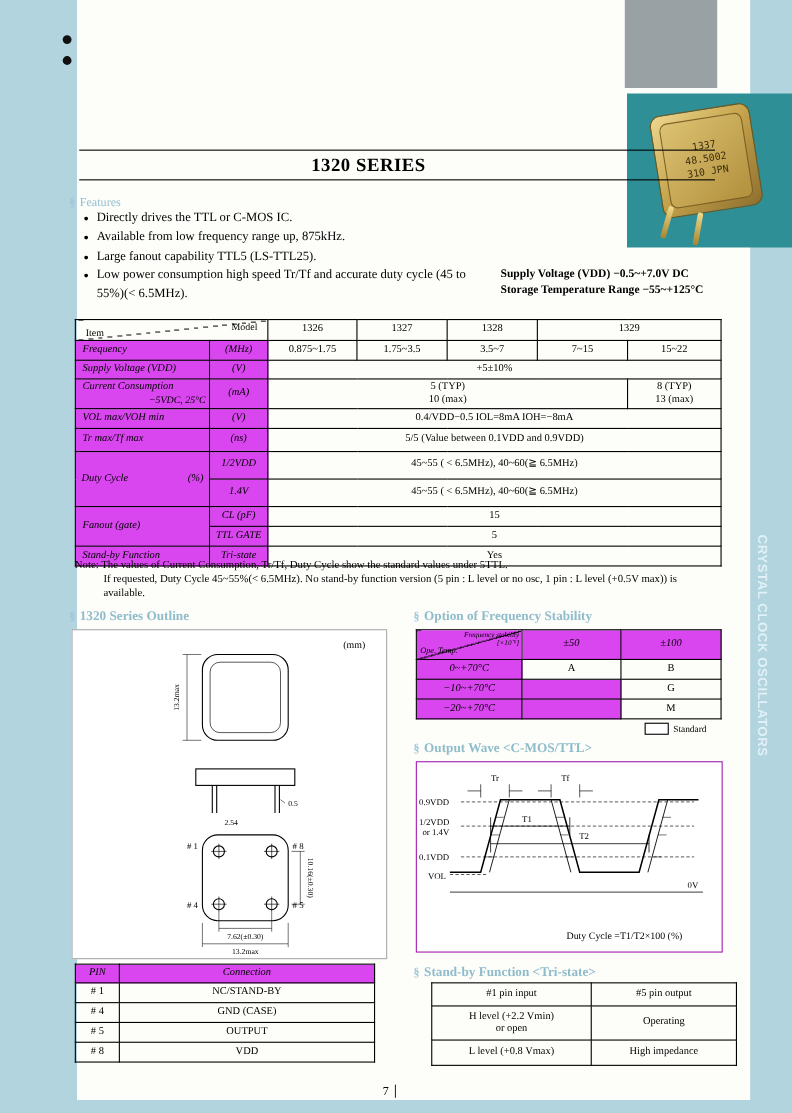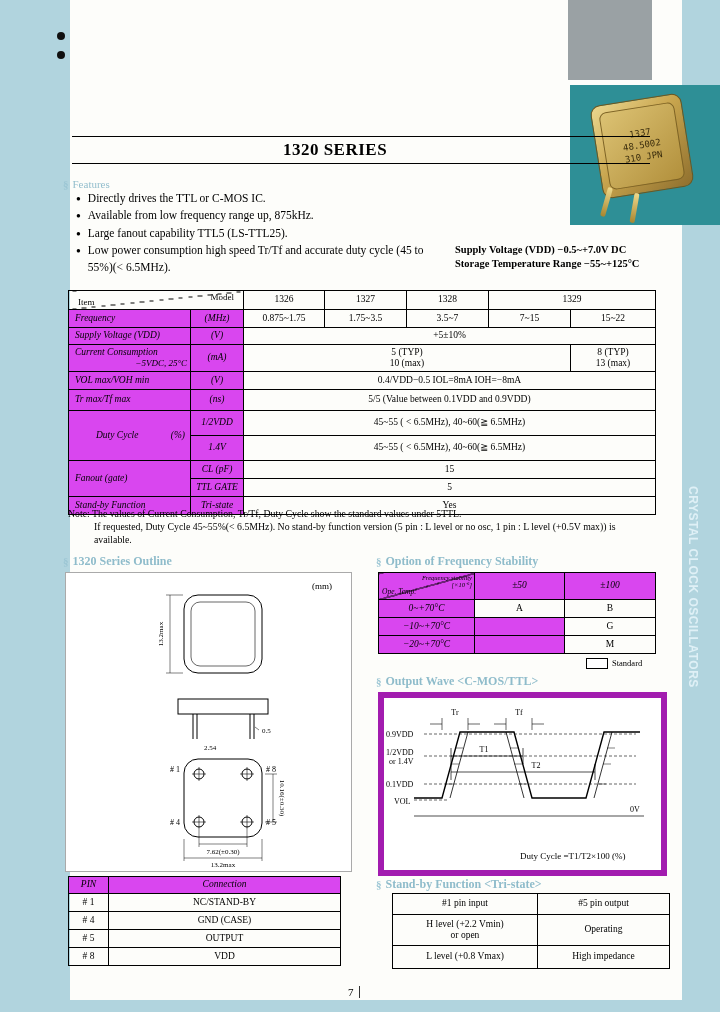--- a/index.html
+++ b/index.html
@@ -21,25 +21,25 @@
   .lbl{text-align:left;padding-left:6px;}
   .ml{white-space:pre-line;}
   tr.h16 td{height:16px} tr.h17 td{height:17px} tr.h18 td{height:18px} tr.h20 td{height:20px}
   tr.h22 td{height:22px} tr.h24 td{height:24px} tr.h26 td{height:26px} tr.h30 td{height:30px}
   .diag{position:relative;background-image:linear-gradient(to bottom right,transparent 49.4%,#000 49.4%,#000 50.6%,transparent 50.6%);}
   .diag .dtr{position:absolute;top:1px;right:9px;font-size:9px;}
   .diag .dbl{position:absolute;bottom:1px;left:9px;font-size:9px;}
   .diag2{position:relative;background-image:linear-gradient(to bottom right,transparent 49%,#000 49%,#000 51%,transparent 51%);}
   .diag2 .dtr{position:absolute;top:1px;right:2px;font-size:6.5px;width:60px;text-align:right;line-height:1.15;white-space:normal;}
   .diag2 .dbl{position:absolute;bottom:2px;left:3px;font-size:7.5px;}
-  .duty-lbl{display:flex;justify-content:space-between;align-items:flex-start;padding:0 3px;margin-left:22px;}
+  .duty-lbl{display:flex;justify-content:space-between;align-items:flex-start;padding:0 3px;}
   .sub2{font-size:9px;text-align:right;padding-right:1px;}
   .note{font-size:9.8px;line-height:1.34;}
   .outline-box{border:1px solid #aaa;background:#fff;}
-  .wavebox{border:6px solid #a21caf;background:#fff;}
+  .wavebox{border:1px solid #a21caf;background:#fff;}
   .legend-box{display:inline-block;width:20px;height:9px;border:1px solid #000;background:#fff;vertical-align:middle;margin-right:4px;}
   .legend-text{font-size:8.5px;vertical-align:middle;}
   .side-text{position:absolute;left:686px;top:486px;writing-mode:vertical-rl;font-family:"Liberation Sans",sans-serif;font-weight:bold;font-size:12px;letter-spacing:.5px;color:#dff0f6;}
   .gray-box{background:#9aa1a4;}
   .photo{background:#2e8f96;overflow:hidden;}
   .can{position:absolute;left:26px;top:14px;width:90px;height:92px;border-radius:10px;transform:rotate(-9deg);
        background:linear-gradient(140deg,#ecd78f 0%,#c8a54e 45%,#8f6f2e 100%);border:1px solid #6e571f;}
   .can-top{position:absolute;left:7px;top:7px;right:7px;bottom:7px;border-radius:7px;
        background:linear-gradient(140deg,#dcc273,#b2903c);border:1px solid #7d6325;}
   .can-text{position:absolute;left:0;top:0;right:0;bottom:0;display:flex;flex-direction:column;align-items:center;justify-content:center;

